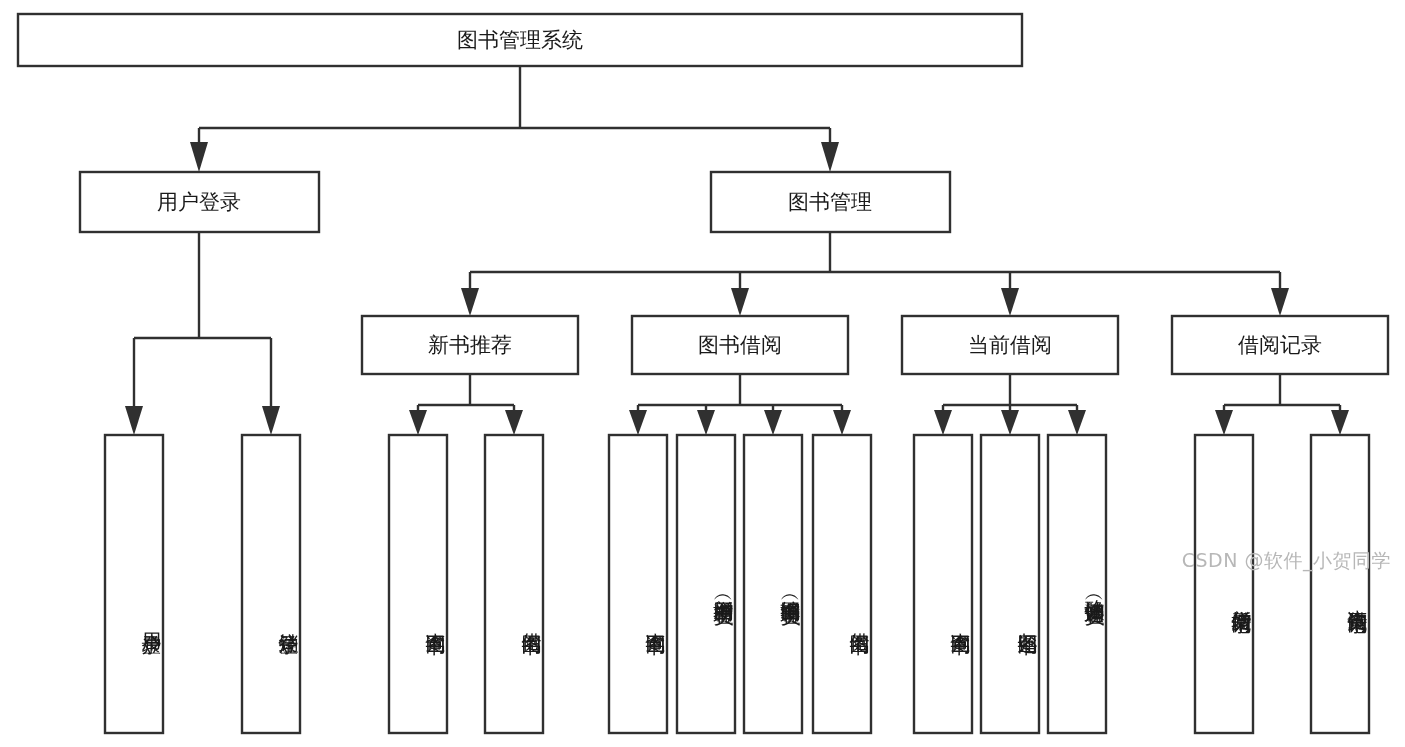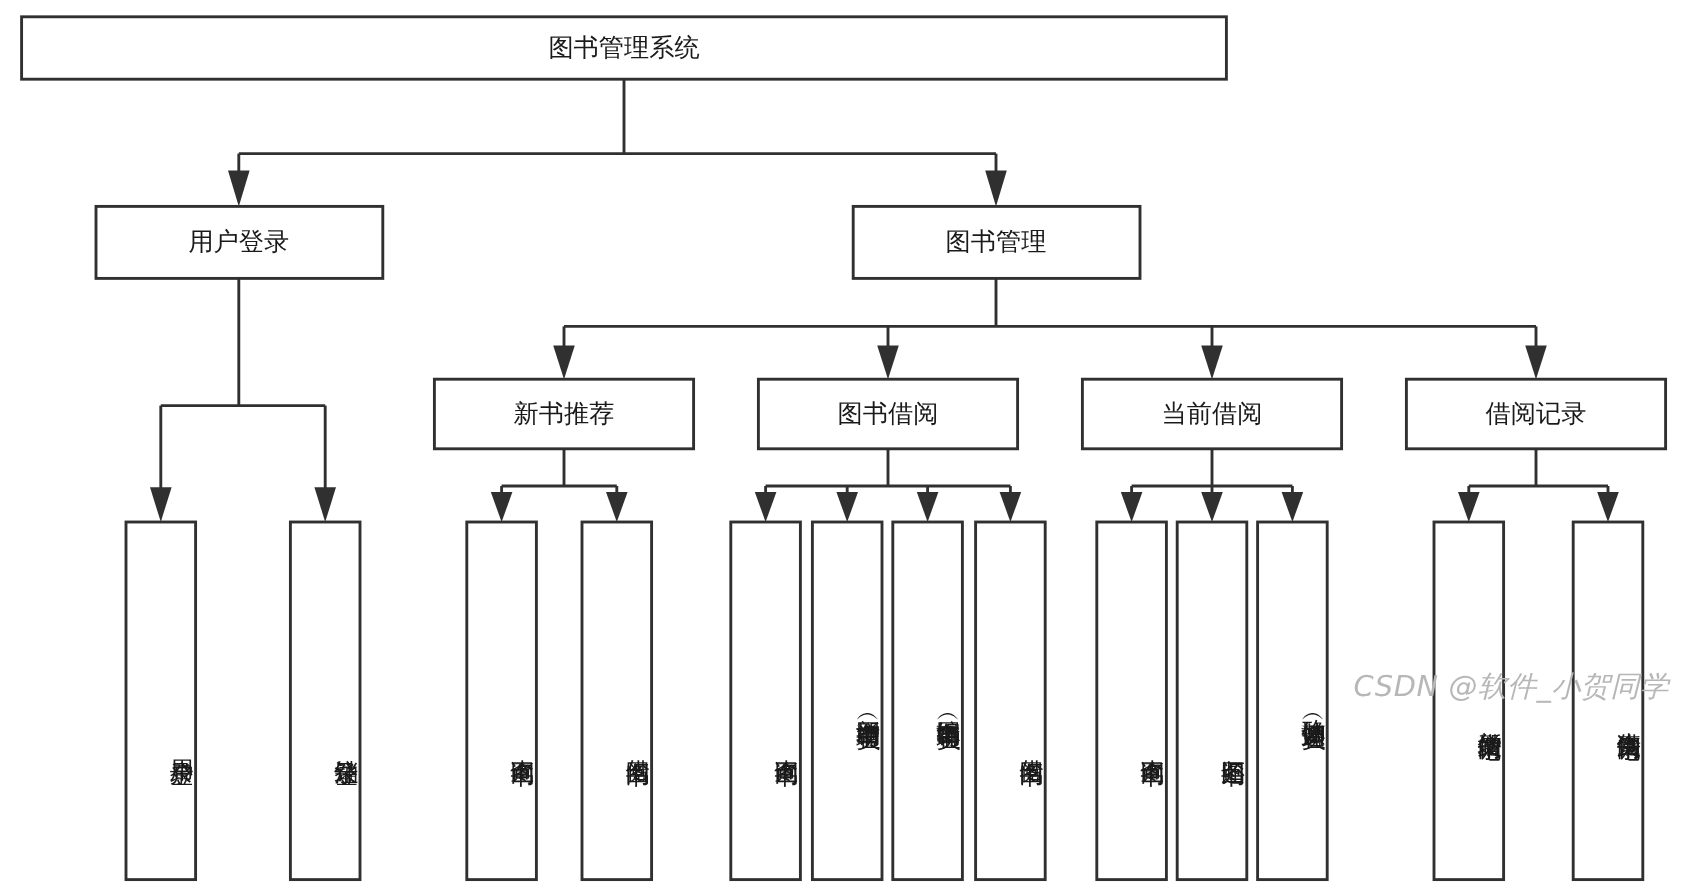--- a/index.html
+++ b/index.html
@@ -59,27 +59,26 @@
     letter-spacing: 1px;
     white-space: nowrap;
     display: flex;
     align-items: flex-start;
     justify-content: center;
     pointer-events: none;
   }
   .watermark {
     position: absolute;
     right: 14px;
-    bottom: 6px;
-    font-family: "DejaVu Sans", "Liberation Sans", sans-serif;
-    font-size: 24px;
+    bottom: 20px;
+    font-family: "DejaVu Sans", "Liberation Sans", sans-serif;
+    font-size: 19px;
     color: #b7b7b7;
     white-space: nowrap;
     letter-spacing: 0.5px;
-    font-style: italic;
   }
 </style>
 </head>
 <body>
 
 <div id="diagram-root">
 
   <svg id="flow-svg" viewBox="0 0 1405 747" xmlns="http://www.w3.org/2000/svg">
 
     <g>

